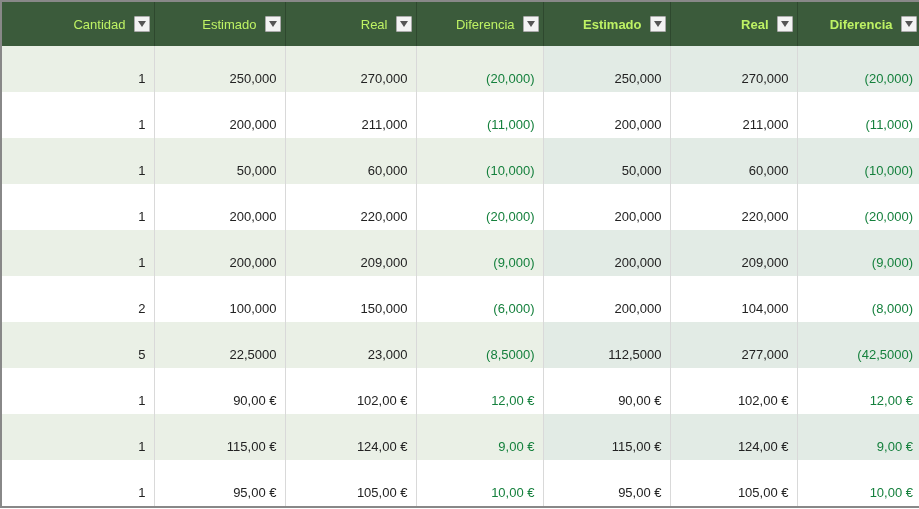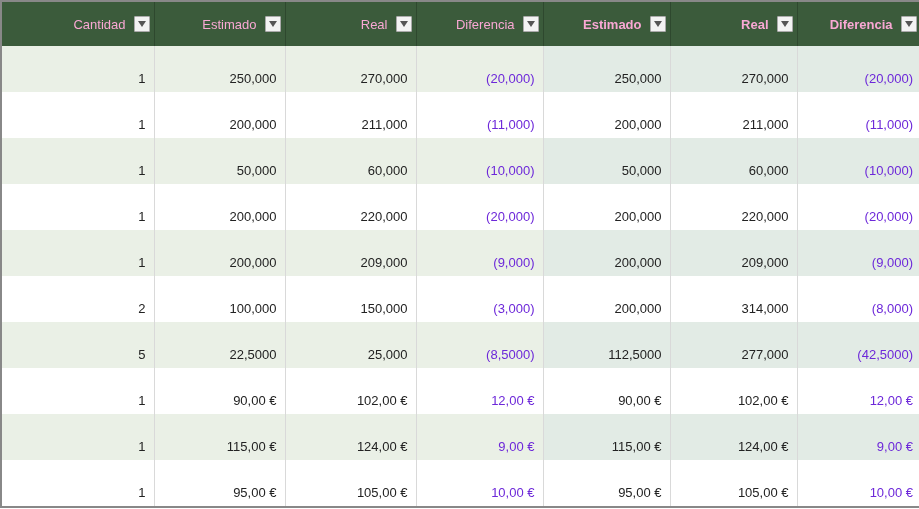--- a/index.html
+++ b/index.html
@@ -16,21 +16,21 @@
     border: 2px solid #888;
     background: #fff;
   }
   table {
     border-collapse: collapse;
     width: 100%;
     table-layout: fixed;
   }
   th {
     background: #3b5b3b;
-    color: #f9a8d4;
+    color: #bef264;
     font-weight: 400;
     text-align: right;
     padding: 6px 28px 6px 6px;
     height: 44px;
     position: relative;
     border-right: 1px solid #2e482e;
     font-size: 13px;
     vertical-align: middle;
   }
   th.group-b {
@@ -59,21 +59,21 @@
     vertical-align: bottom;
     border-right: 1px solid #d9d9d9;
     color: #222;
     font-size: 13px;
     white-space: nowrap;
   }
   tr.stripe td { background: #eaf0e6; }
   tr.stripe td.group-b { background: #e2ebe5; }
   tr.plain td { background: #ffffff; }
   tr.plain td.group-b { background: #ffffff; }
-  td.neg { color: #6d28d9; }
+  td.neg { color: #15803d; }
   td:last-child { border-right: none; }
   .col-qty { width: 152px; }
   .col-a { width: 131px; }
   .col-diff-a { width: 127px; }
   .col-b { width: 127px; }
   .col-diff-b { width: 124px; }
 </style>
 </head>
 <body>
 
@@ -191,29 +191,29 @@
           <td>209,000</td>
           <td class="neg">(9,000)</td>
           <td class="group-b">200,000</td>
           <td class="group-b">209,000</td>
           <td class="neg group-b">(9,000)</td>
         </tr>
         <tr class="plain">
           <td>2</td>
           <td>100,000</td>
           <td>150,000</td>
-          <td class="neg">(3,000)</td>
-          <td class="group-b">200,000</td>
-          <td class="group-b">314,000</td>
+          <td class="neg">(6,000)</td>
+          <td class="group-b">200,000</td>
+          <td class="group-b">104,000</td>
           <td class="neg group-b">(8,000)</td>
         </tr>
         <tr class="stripe">
           <td>5</td>
           <td>22,5000</td>
-          <td>25,000</td>
+          <td>23,000</td>
           <td class="neg">(8,5000)</td>
           <td class="group-b">112,5000</td>
           <td class="group-b">277,000</td>
           <td class="neg group-b">(42,5000)</td>
         </tr>
         <tr class="plain">
           <td>1</td>
           <td>90,00 €</td>
           <td>102,00 €</td>
           <td class="neg">12,00 €</td>

